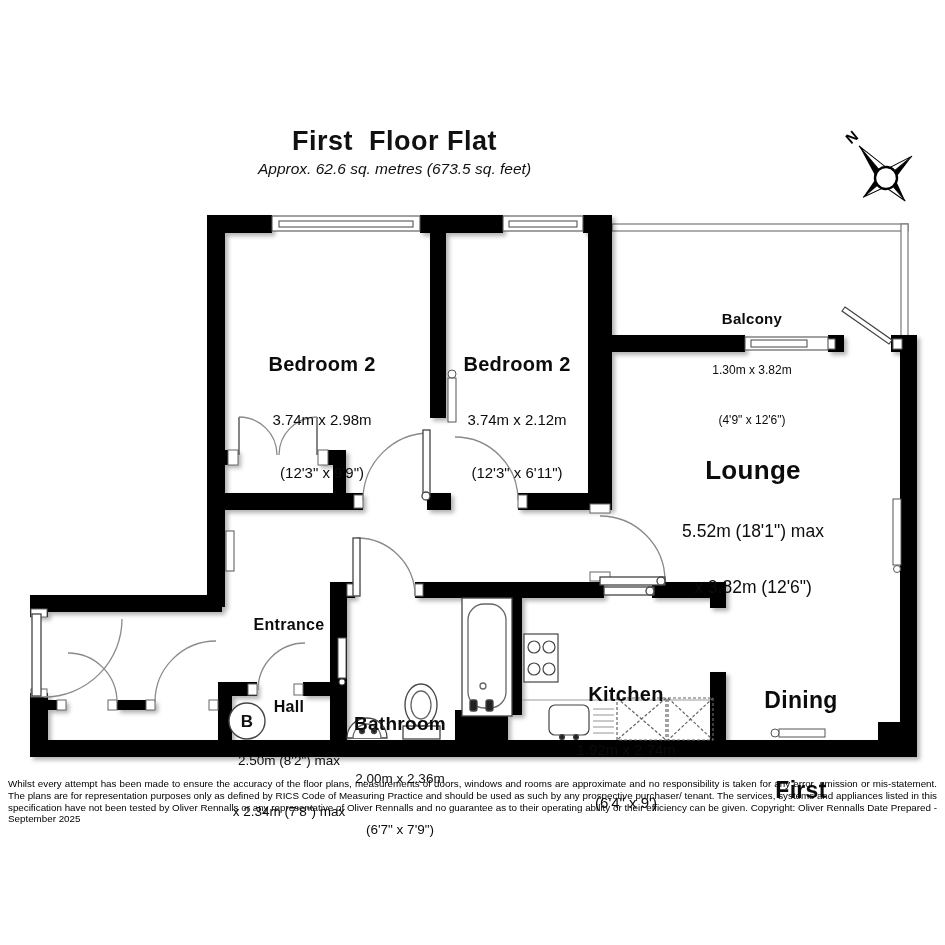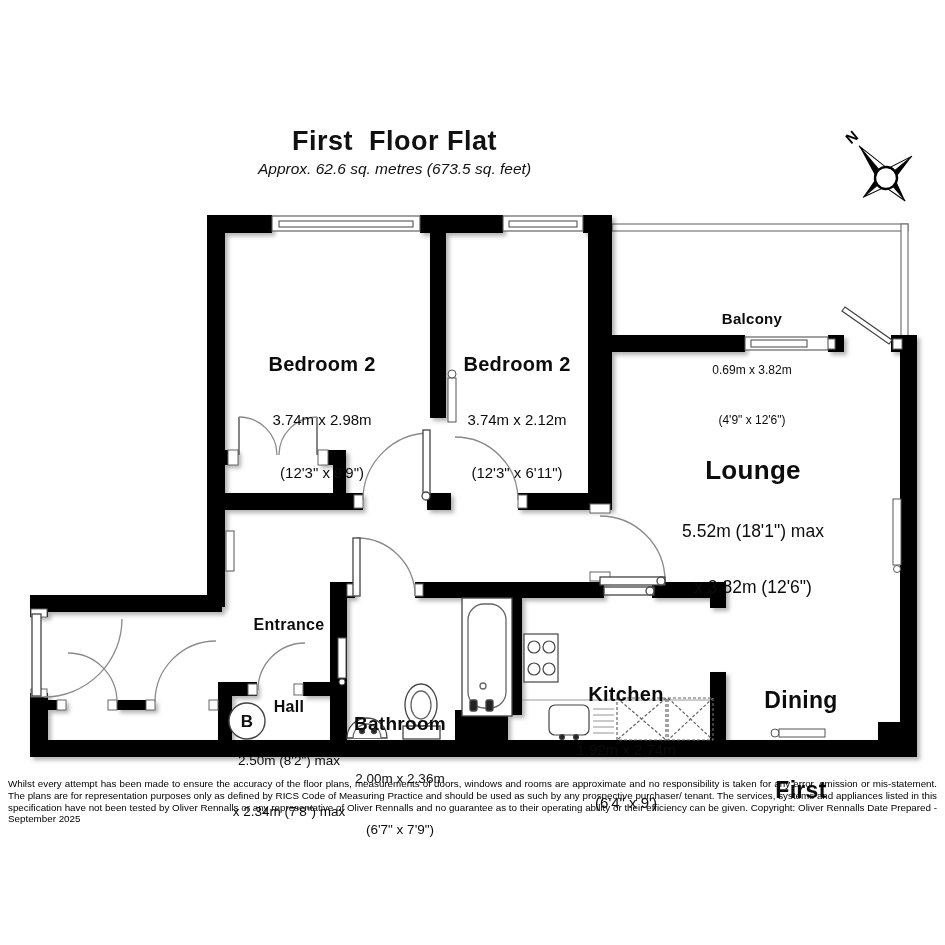--- a/index.html
+++ b/index.html
@@ -250,21 +250,21 @@
 </div>
 
 <div class="lbl" style="left:517px;top:289px">
   <div class="rn">Bedroom 2</div>
   <div class="rd">3.74m x 2.12m</div>
   <div class="rd">(12'3" x 6'11")</div>
 </div>
 
 <div class="lbl" style="left:752px;top:247px">
   <div class="rn" style="font-size:15px">Balcony</div>
-  <div class="rd" style="font-size:12px">0.69m x 3.82m</div>
+  <div class="rd" style="font-size:12px">1.30m x 3.82m</div>
   <div class="rd" style="font-size:12px">(4'9" x 12'6")</div>
 </div>
 
 <div class="lbl" style="left:753px;top:392px">
   <div class="rn" style="font-size:26px">Lounge</div>
   <div class="rd" style="font-size:17.5px">5.52m (18'1") max</div>
   <div class="rd" style="font-size:17.5px">x 3.82m (12'6")</div>
 </div>
 
 <div class="lbl" style="left:289px;top:552px">

